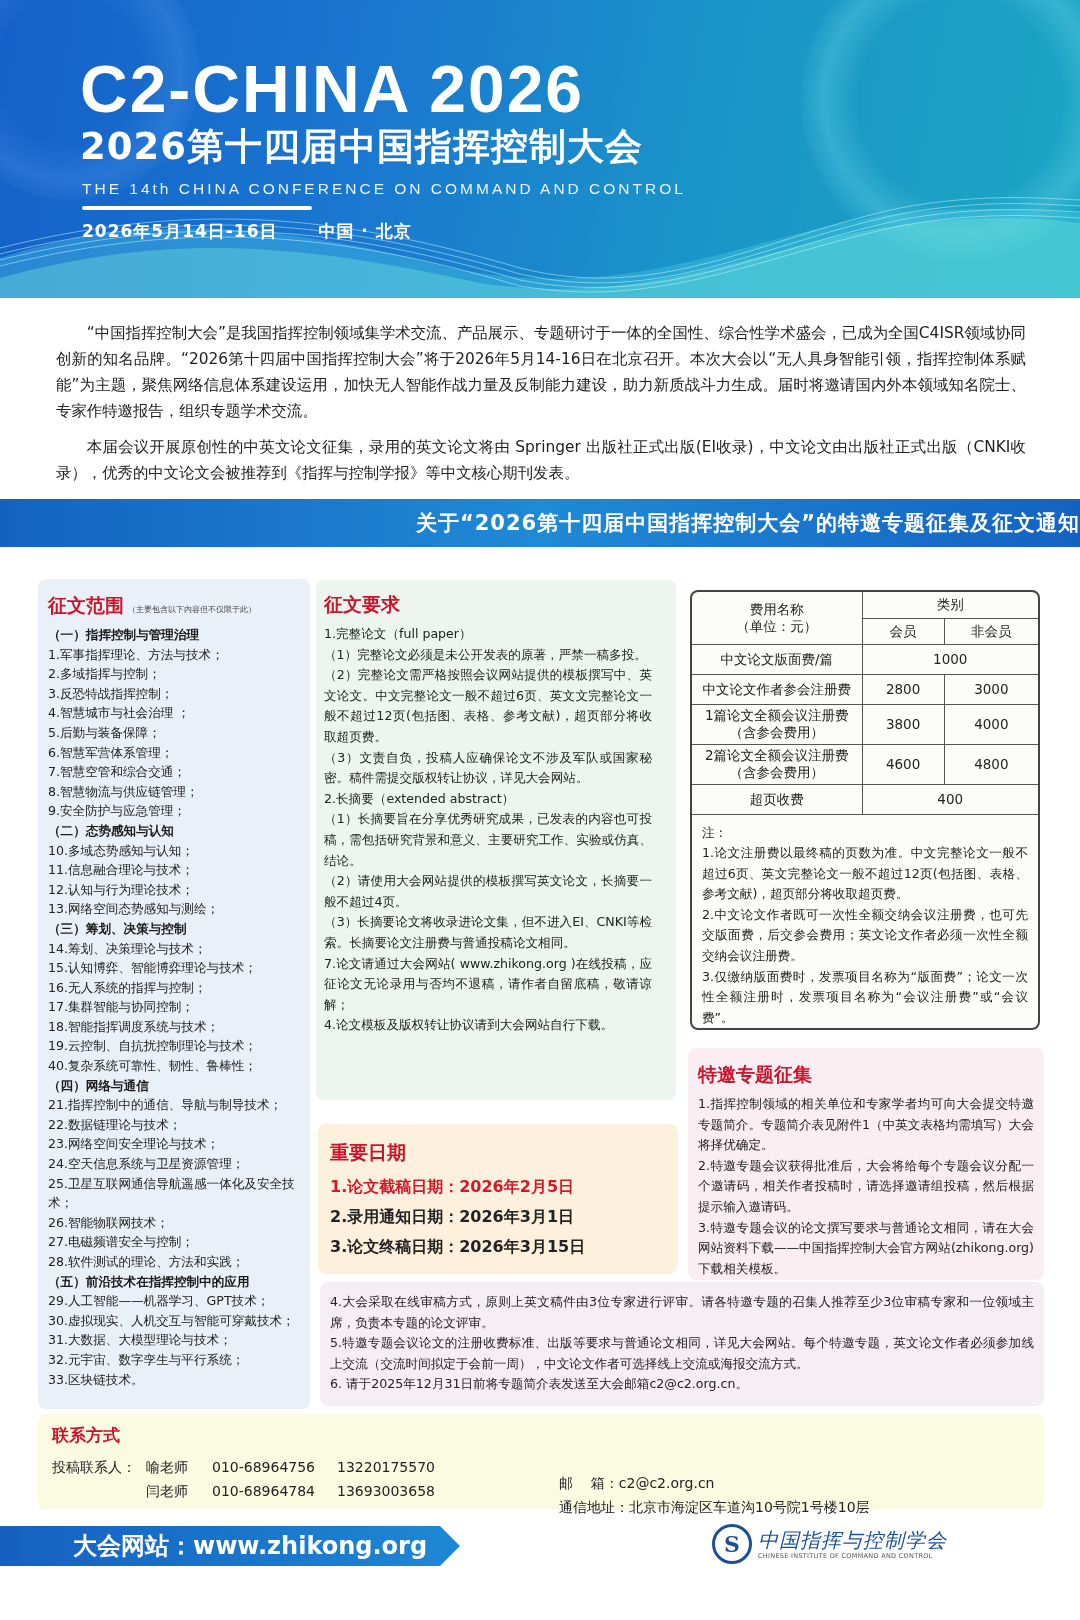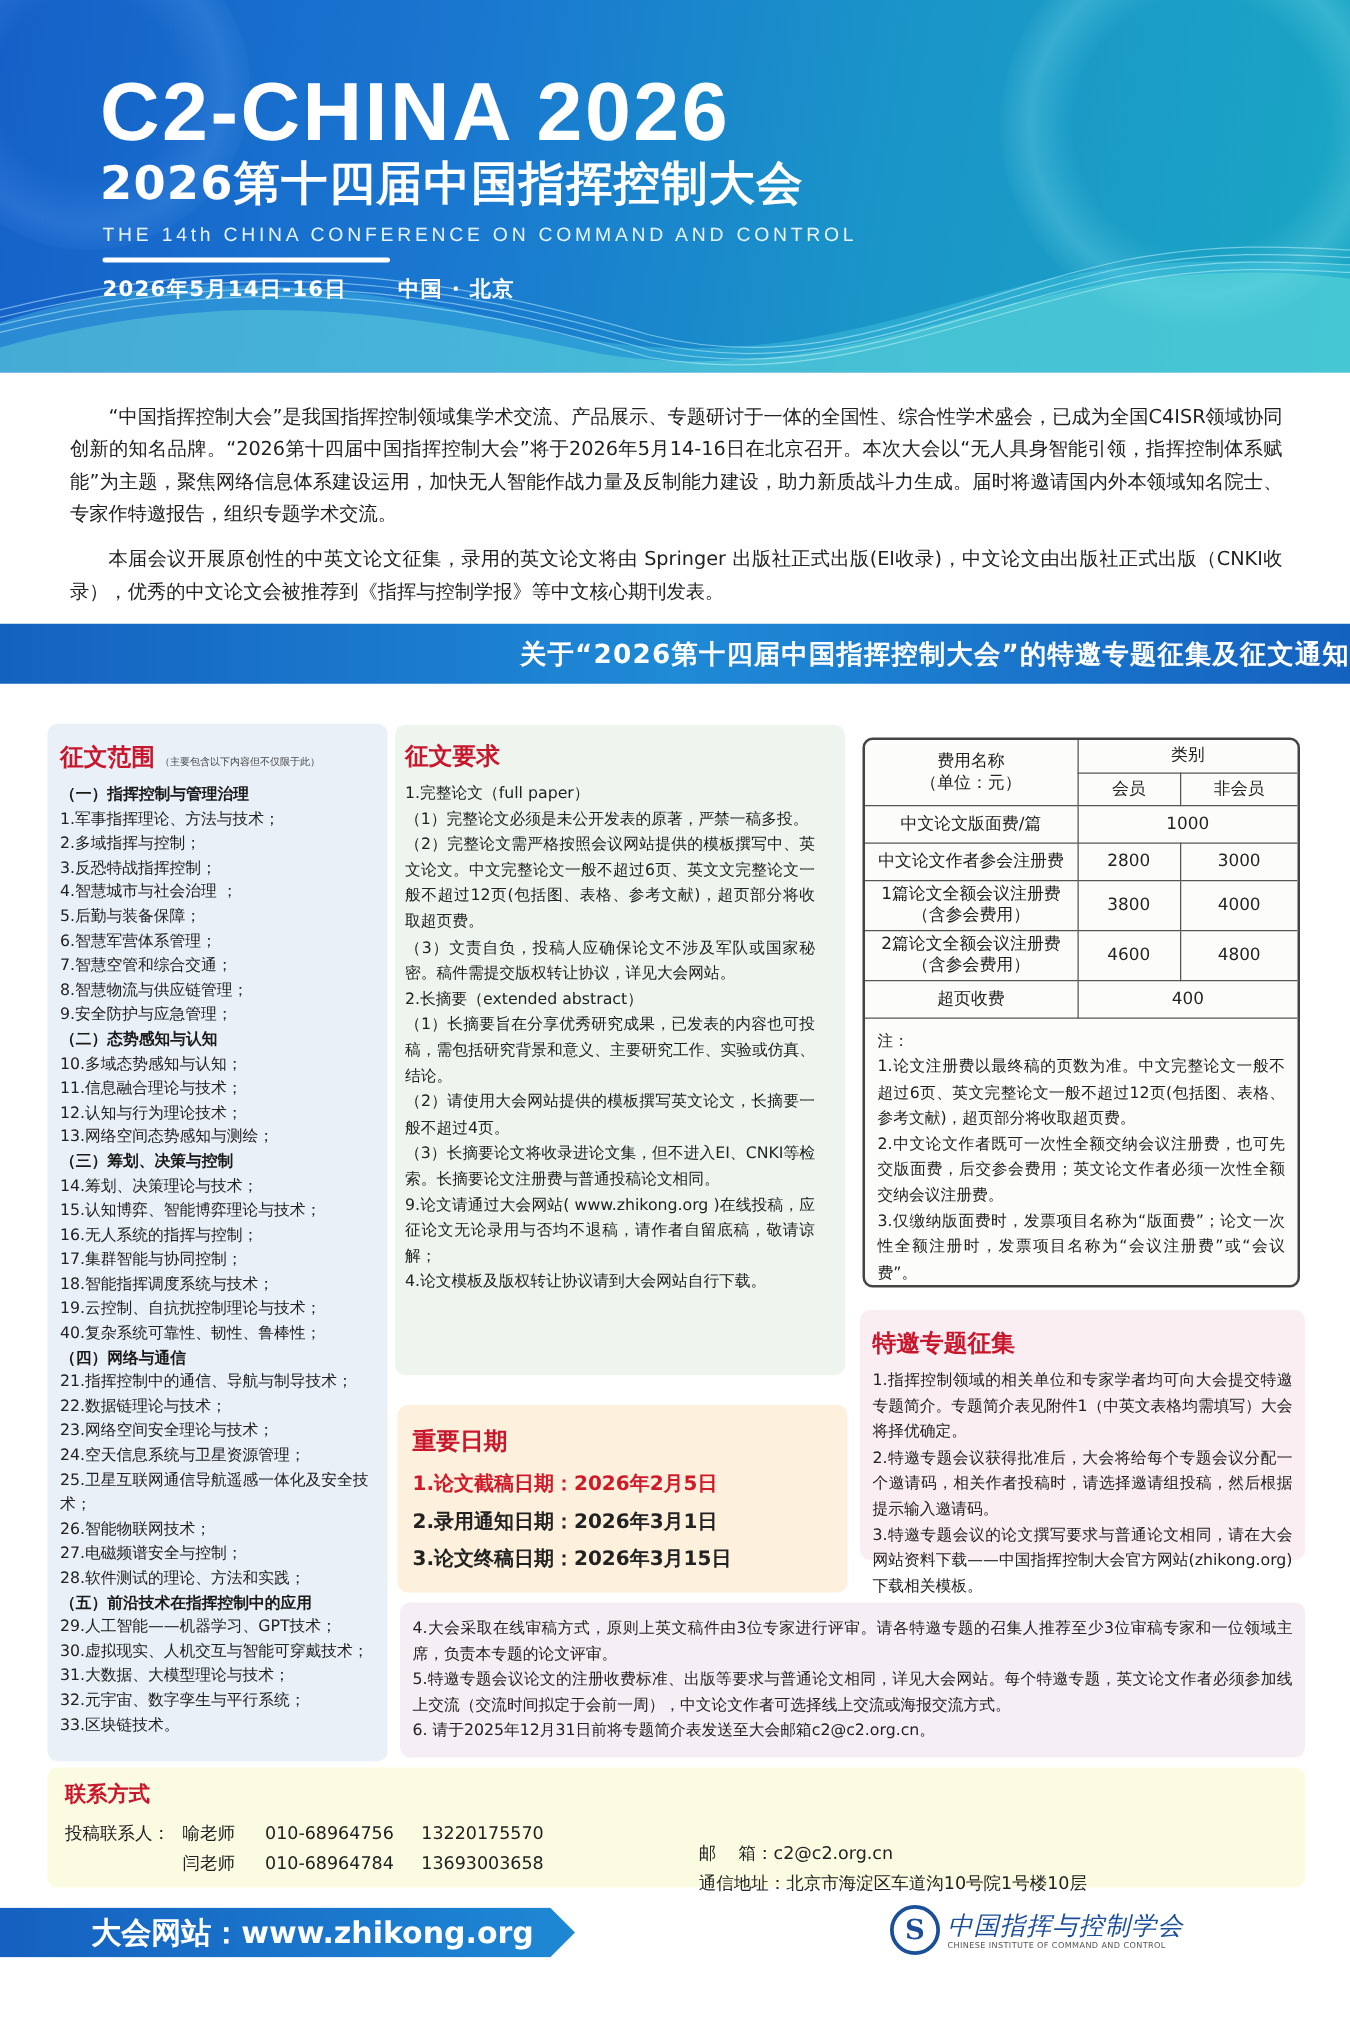--- a/index.html
+++ b/index.html
@@ -48,21 +48,21 @@
     background: linear-gradient(90deg, #1462c0 0%, #1f8ad6 50%, #1462c0 100%);
     color: #fff; font-weight: 700; font-size: 21px; text-align: right; line-height: 48px; letter-spacing: 1px;
   }
 
   
   .panel { position: absolute; border-radius: 8px; }
   .p-scope { left: 38px; top: 579px; width: 272px; height: 830px; background: #e9f0f8; padding: 14px 10px 0 10px; }
   .p-req { left: 316px; top: 580px; width: 360px; height: 520px; background: #eef5ee; padding: 12px 24px 0 8px; }
   .p-dates { left: 318px; top: 1124px; width: 360px; height: 150px; background: #fdf0dc; padding: 16px 12px; }
   .p-fee { left: 690px; top: 590px; width: 350px; height: 440px; }
-  .p-special { left: 688px; top: 1048px; width: 356px; height: 200px; background: #fbeef3; padding: 14px 10px 0 10px; }
+  .p-special { left: 688px; top: 1048px; width: 356px; height: 232px; background: #fbeef3; padding: 14px 10px 0 10px; }
   .p-special-b { left: 320px; top: 1282px; width: 724px; height: 124px; background: #f6eef5; padding: 10px 10px; }
   .p-contact { left: 38px; top: 1414px; width: 1006px; height: 96px; background: #fbfbe2; padding: 10px 14px; }
 
   .sec-title { color: #c8162c; font-weight: 700; font-size: 19px; margin-bottom: 6px; }
   .sec-title small { font-size: 8px; color: #444; font-weight: 400; margin-left: 4px; }
 
   .scope-list { font-size: 12.6px; line-height: 19.6px; color: #222; }
   .scope-list .cat { font-weight: 700; color: #1a1a1a; }
 
   .req-list { font-size: 12.6px; line-height: 20.6px; color: #222; }
@@ -188,21 +188,21 @@
   <div class="sec-title">征文要求</div>
   <div class="req-list" id="req-list">
       <div>1.完整论文（full paper）</div>
       <div>（1）完整论文必须是未公开发表的原著，严禁一稿多投。</div>
       <div>（2）完整论文需严格按照会议网站提供的模板撰写中、英文论文。中文完整论文一般不超过6页、英文文完整论文一般不超过12页(包括图、表格、参考文献)，超页部分将收取超页费。</div>
       <div>（3）文责自负，投稿人应确保论文不涉及军队或国家秘密。稿件需提交版权转让协议，详见大会网站。</div>
       <div>2.长摘要（extended abstract）</div>
       <div>（1）长摘要旨在分享优秀研究成果，已发表的内容也可投稿，需包括研究背景和意义、主要研究工作、实验或仿真、结论。</div>
       <div>（2）请使用大会网站提供的模板撰写英文论文，长摘要一般不超过4页。</div>
       <div>（3）长摘要论文将收录进论文集，但不进入EI、CNKI等检索。长摘要论文注册费与普通投稿论文相同。</div>
-      <div>9.论文请通过大会网站( www.zhikong.org )在线投稿，应征论文无论录用与否均不退稿，请作者自留底稿，敬请谅解；</div>
+      <div>7.论文请通过大会网站( www.zhikong.org )在线投稿，应征论文无论录用与否均不退稿，请作者自留底稿，敬请谅解；</div>
       <div>4.论文模板及版权转让协议请到大会网站自行下载。</div>
     </div>
 </div>
 
 <div class="panel p-dates">
   <div class="sec-title">重要日期</div>
   <div class="dates-list">
     <div class="hl">1.论文截稿日期：2026年2月5日</div>
     <div>2.录用通知日期：2026年3月1日</div>
     <div>3.论文终稿日期：2026年3月15日</div>

